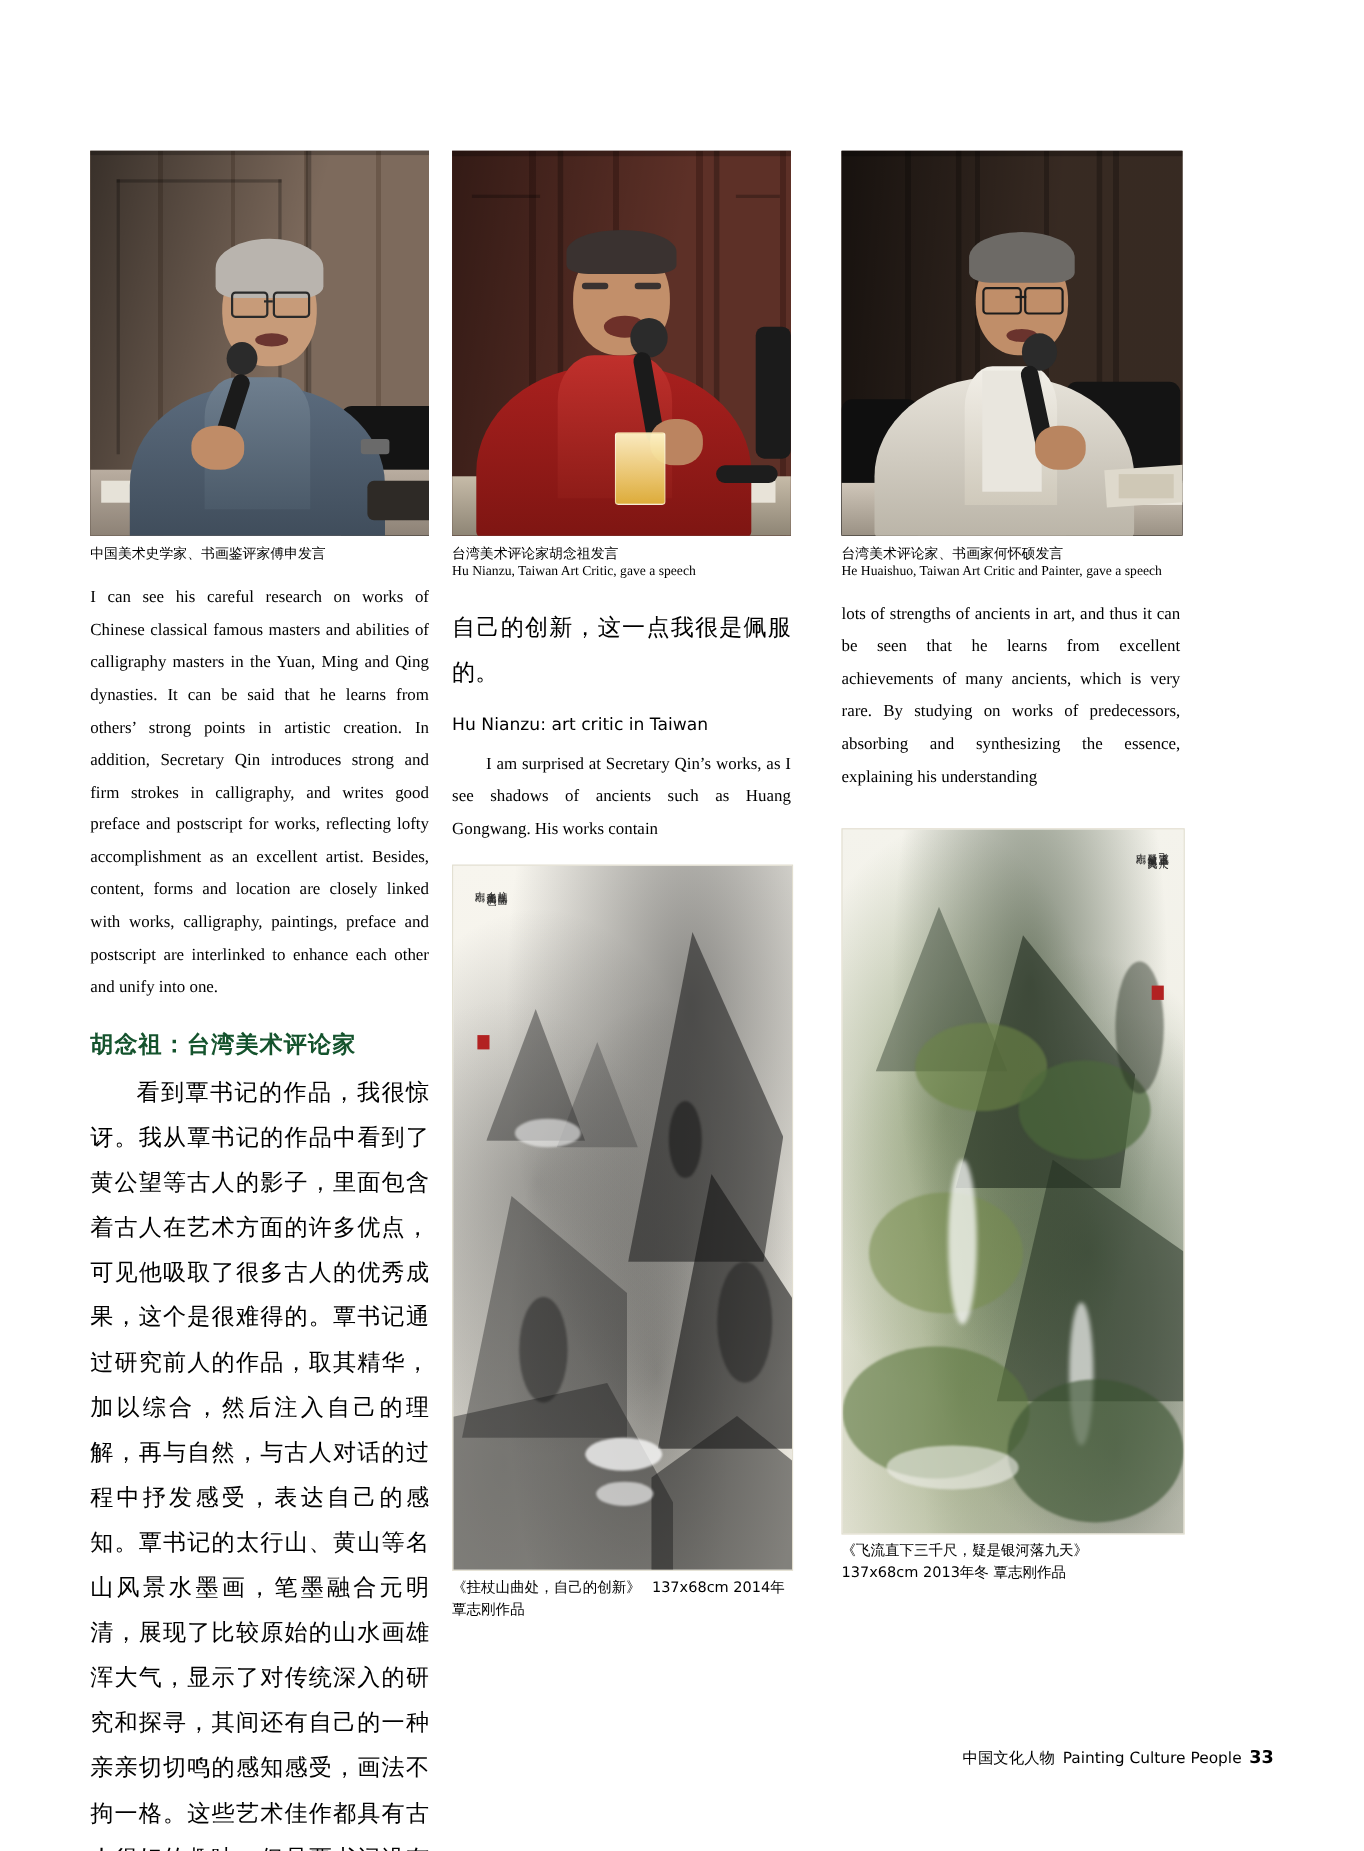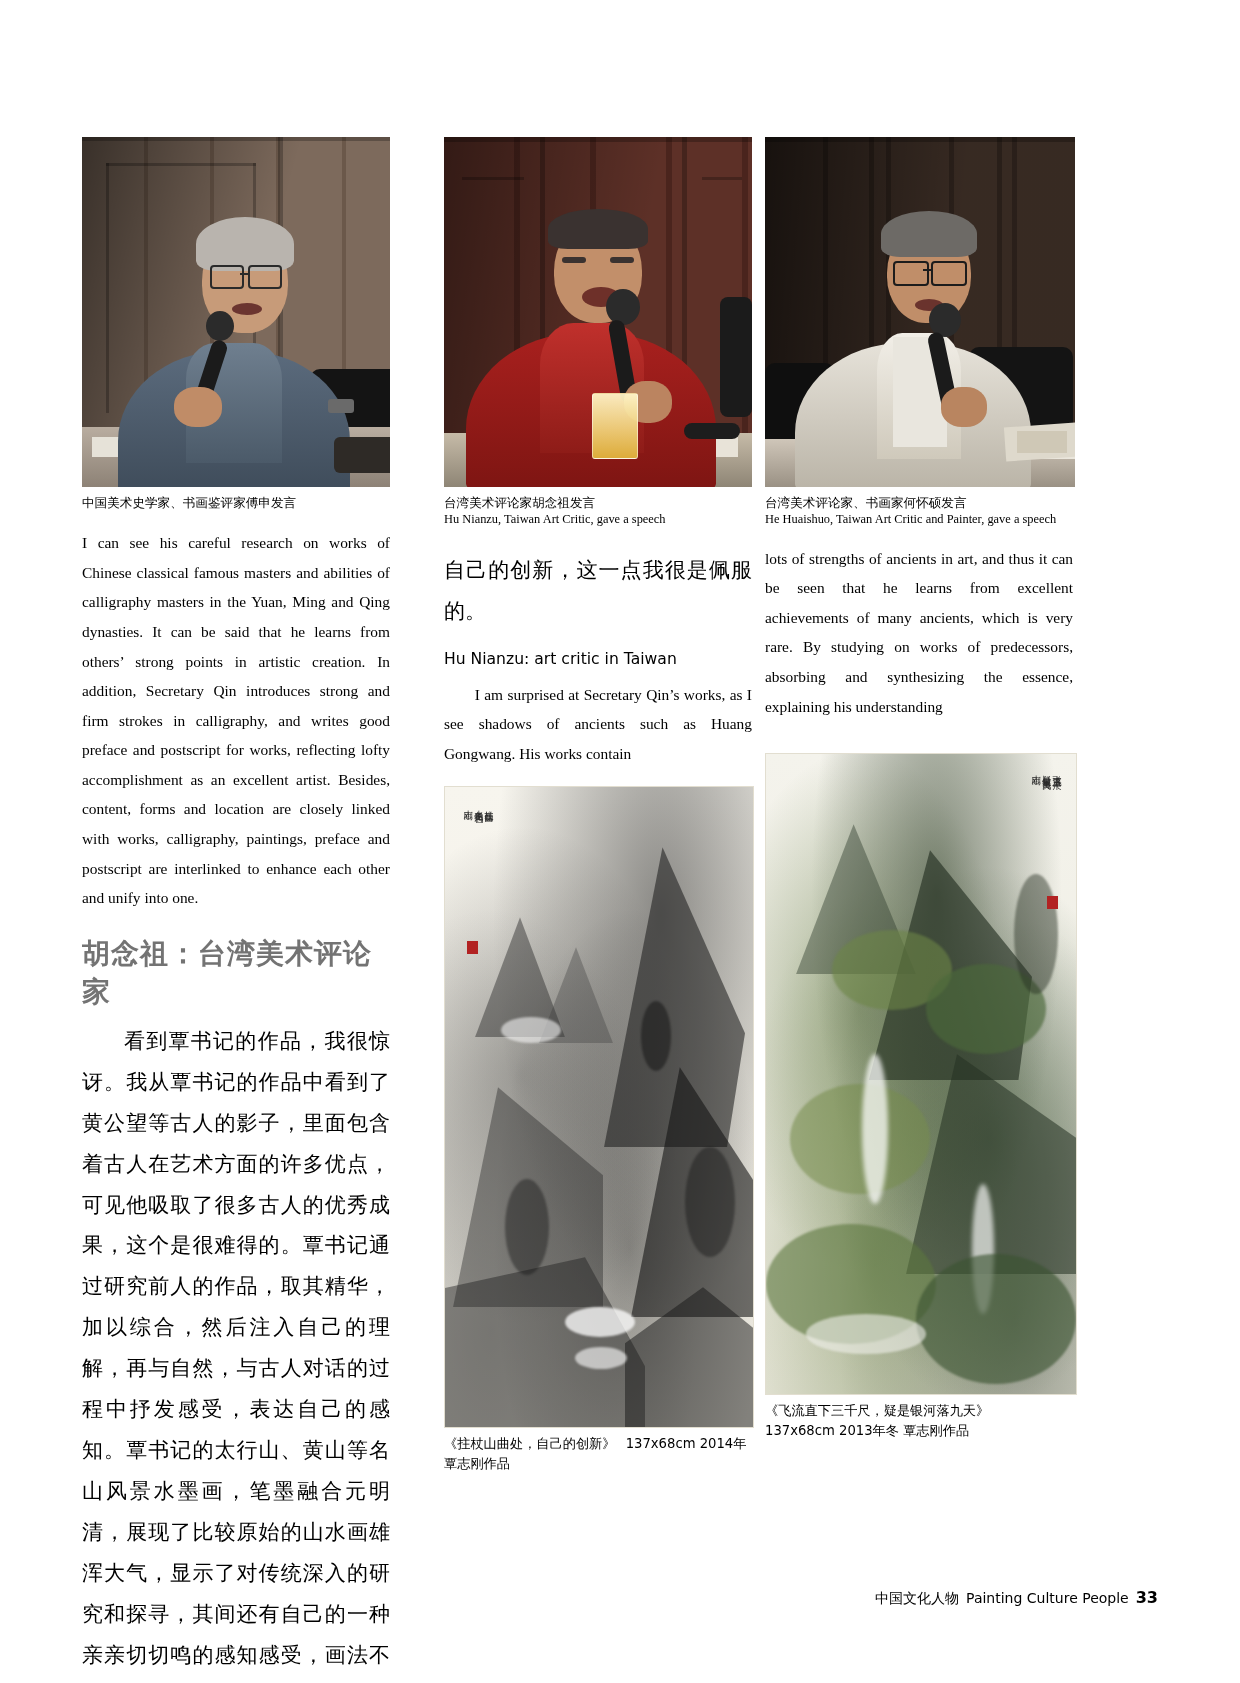--- a/index.html
+++ b/index.html
@@ -21,21 +21,21 @@
     width: 1240px;
     height: 1683px;
   }
 
   
   .col {
     position: absolute;
     width: 308px;
   }
   .col-1 { left: 82px;  top: 137px; }
-  .col-2 { left: 444px; top: 137px; }
+  .col-2 { left: 411px; top: 137px; }
   .col-3 { left: 765px; top: 137px; }
 
   
   .photo {
     width: 308px;
     height: 350px;
     position: relative;
     overflow: hidden;
     background: #2b2018;
   }
@@ -165,23 +165,23 @@
   .body-cn {
     font-family: "DejaVu Sans", sans-serif;
     font-size: 21px;
     line-height: 1.95;
     text-align: justify;
     color: #000;
   }
   .heading-cn {
     font-family: "DejaVu Sans", sans-serif;
     font-weight: bold;
-    font-size: 28px;
+    font-size: 21px;
     letter-spacing: 1px;
-    color: #737373;
+    color: #14532d;
   }
   .heading-en {
     font-family: "DejaVu Sans", sans-serif;
     font-size: 15.6px;
     color: #000;
   }
   .indent { text-indent: 2em; }
 
   
   .art {

